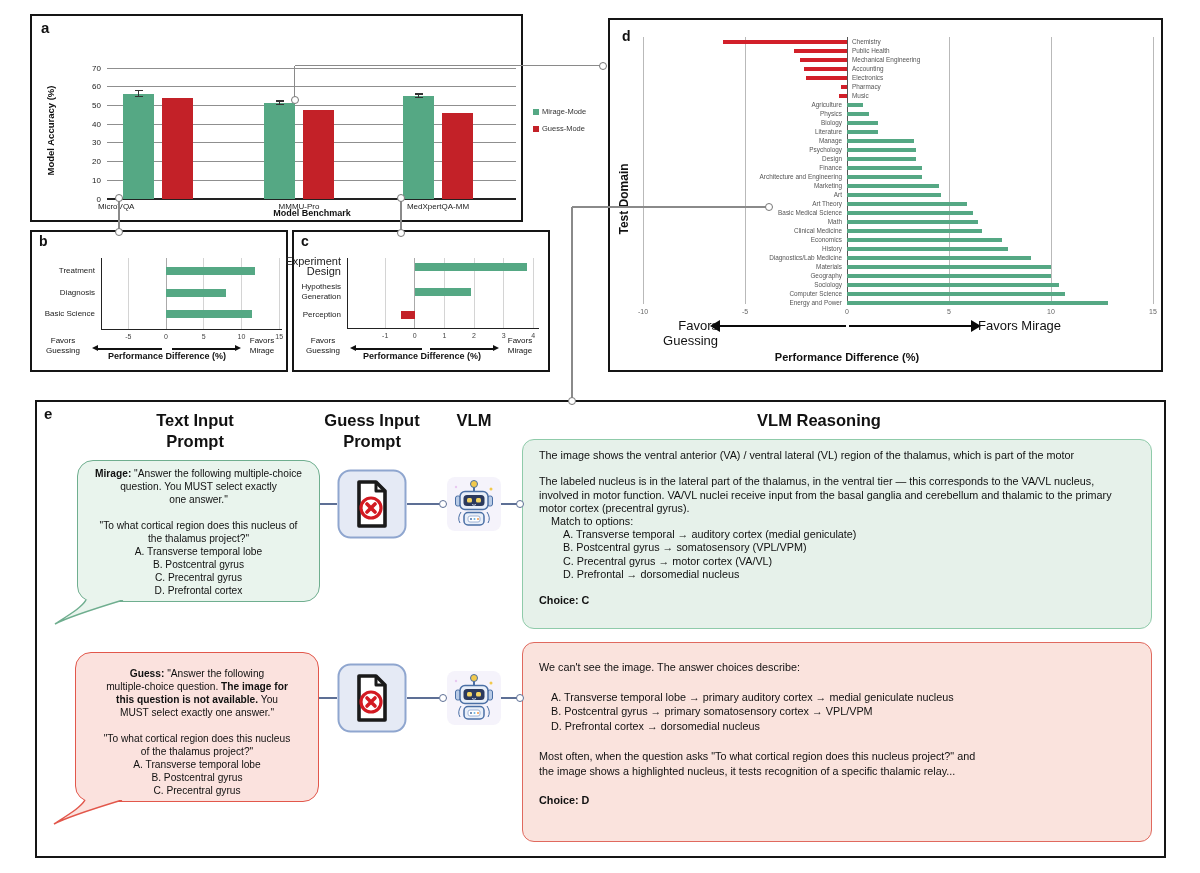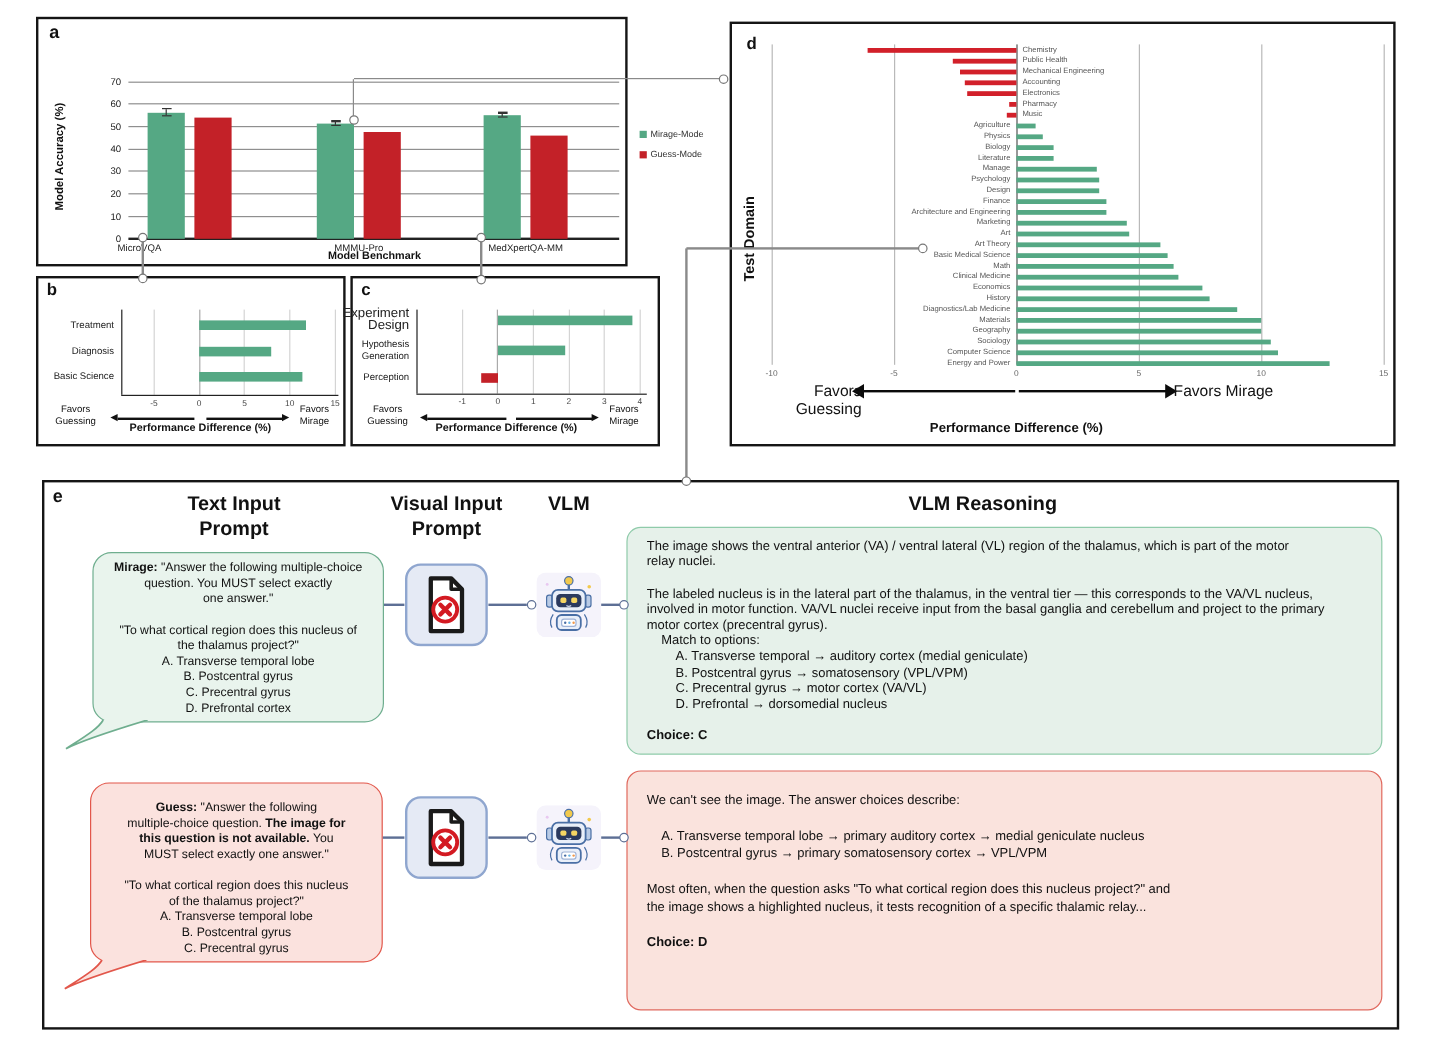--- a/index.html
+++ b/index.html
@@ -245,21 +245,21 @@
       </div>
     <div class="abs" style="left:12px;top:298px;width:96px;font-size:13px;text-align:right">Favors Guessing</div>
     <div class="abs" style="left:368px;top:298px;width:96px;font-size:13px">Favors Mirage</div>
     <div class="abs" style="left:117px;top:331px;width:240px;text-align:center;font-weight:bold;font-size:11px">Performance Difference (%)</div>
   </div>
 
   <div class="panel" id="panel-e">
     <span class="plabel" style="left:7px;top:3px;font-size:15px">e</span>
     <div class="hdr" style="left:68px;top:8px;width:180px">Text Input
 Prompt</div>
-    <div class="hdr" style="left:245px;top:8px;width:180px">Visual Input
+    <div class="hdr" style="left:245px;top:8px;width:180px">Guess Input
 Prompt</div>
     <div class="hdr" style="left:399px;top:8px;width:76px">VLM</div>
     <div class="hdr" style="left:662px;top:8px;width:240px">VLM Reasoning</div>
 
     <div class="bubble" id="bubble-mirage" style="background: rgb(233, 244, 237); border: 1.5px solid rgb(111, 174, 143);">
         <div style="white-space: pre-wrap;"><b>Mirage:</b> "Answer the following multiple-choice</div>
         <div style="white-space: pre-wrap;">question. You MUST select exactly</div>
         <div style="white-space: pre-wrap;">one answer."</div>
         <div style="white-space: pre-wrap;">&nbsp;</div>
         <div style="white-space: pre-wrap;">"To what cortical region does this nucleus of</div>
@@ -301,24 +301,23 @@
           <path d="M14 35 q-4 6 -1 11 M40 35 q4 6 1 11" stroke="#4a6fa5" fill="none"></path>
           <rect x="17" y="35.5" width="20" height="12.5" rx="4" fill="#e9eff9" stroke="#4a6fa5" stroke-width="1.5"></rect>
           <rect x="21" y="39" width="12" height="6" rx="2" fill="#fff" stroke="#9fb3d6"></rect>
           <circle cx="24" cy="42" r="1" fill="#4a6fa5"></circle>
           <circle cx="27.5" cy="42" r="1" fill="#68b2e3"></circle>
           <circle cx="31" cy="42" r="1" fill="#f2994a"></circle>
         </svg>
       </div>
     <div class="rbox" id="box-mirage" style="background: rgb(230, 241, 234); border: 1.5px solid rgb(143, 203, 170);">
         <div style="white-space: pre-wrap;">The image shows the ventral anterior (VA) / ventral lateral (VL) region of the thalamus, which is part of the motor</div>
-        <div style="white-space: pre-wrap;">relay nuclei.</div>
         <div style="white-space: pre-wrap;">&nbsp;</div>
         <div style="white-space: pre-wrap;">The labeled nucleus is in the lateral part of the thalamus, in the ventral tier — this corresponds to the VA/VL nucleus,</div>
-        <div style="white-space: pre-wrap;">involved in motor function. VA/VL nuclei receive input from the basal ganglia and cerebellum and project to the primary</div>
+        <div style="white-space: pre-wrap;">involved in motor function. VA/VL nuclei receive input from the basal ganglia and cerebellum and thalamic to the primary</div>
         <div style="white-space: pre-wrap;">motor cortex (precentral gyrus).</div>
         <div style="white-space: pre-wrap;">    Match to options:</div>
         <div style="white-space: pre-wrap;">        A. Transverse temporal → auditory cortex (medial geniculate)</div>
         <div style="white-space: pre-wrap;">        B. Postcentral gyrus → somatosensory (VPL/VPM)</div>
         <div style="white-space: pre-wrap;">        C. Precentral gyrus → motor cortex (VA/VL)</div>
         <div style="white-space: pre-wrap;">        D. Prefrontal → dorsomedial nucleus</div>
         <div style="white-space: pre-wrap;">&nbsp;</div>
         <div style="white-space: pre-wrap;"><b>Choice: C</b></div>
       </div>
 
@@ -369,20 +368,21 @@
           <circle cx="24" cy="42" r="1" fill="#4a6fa5"></circle>
           <circle cx="27.5" cy="42" r="1" fill="#68b2e3"></circle>
           <circle cx="31" cy="42" r="1" fill="#f2994a"></circle>
         </svg>
       </div>
     <div class="rbox" id="box-guess" style="background: rgb(250, 227, 221); border: 1.5px solid rgb(224, 105, 94);">
         <div style="white-space: pre-wrap;">We can't see the image. The answer choices describe:</div>
         <div style="white-space: pre-wrap;">&nbsp;</div>
         <div style="white-space: pre-wrap;">    A. Transverse temporal lobe → primary auditory cortex → medial geniculate nucleus</div>
         <div style="white-space: pre-wrap;">    B. Postcentral gyrus → primary somatosensory cortex → VPL/VPM</div>
+        <div style="white-space: pre-wrap;">    D. Prefrontal cortex → dorsomedial nucleus</div>
         <div style="white-space: pre-wrap;">&nbsp;</div>
         <div style="white-space: pre-wrap;">Most often, when the question asks "To what cortical region does this nucleus project?" and</div>
         <div style="white-space: pre-wrap;">the image shows a highlighted nucleus, it tests recognition of a specific thalamic relay...</div>
         <div style="white-space: pre-wrap;">&nbsp;</div>
         <div style="white-space: pre-wrap;"><b>Choice: D</b></div>
       </div>
 
     <div class="chart" id="conn-e">
         <div style="position: absolute; left: 283px; top: 101.3px; width: 17px; height: 1.4px; background: rgb(93, 111, 149);"></div>
         <div style="position: absolute; left: 370px; top: 101.3px; width: 32px; height: 1.4px; background: rgb(93, 111, 149);"></div>

